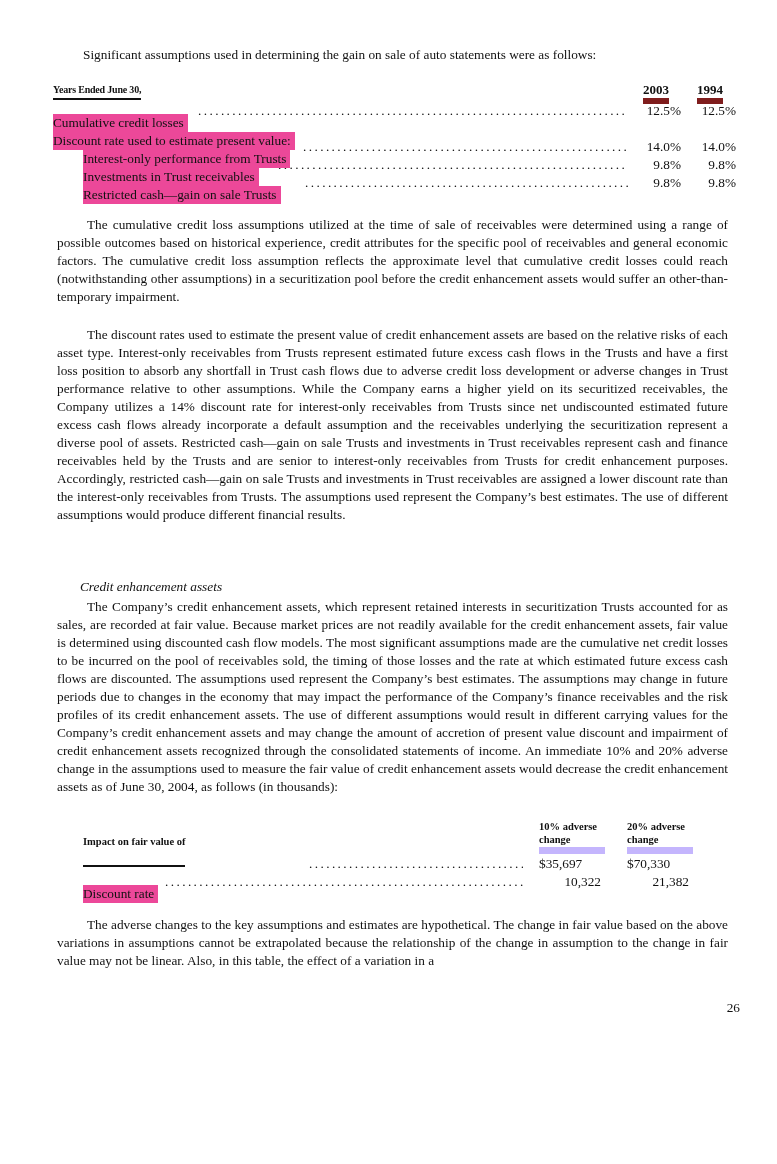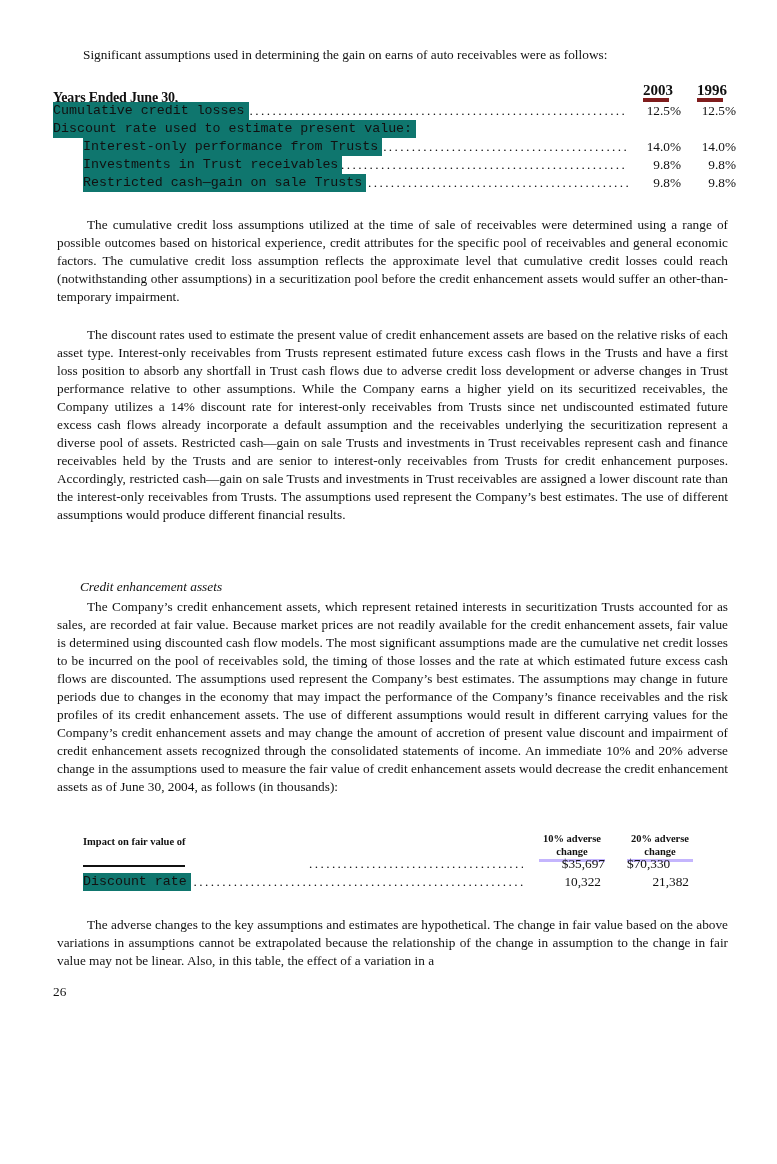--- a/index.html
+++ b/index.html
@@ -8,50 +8,50 @@
     font-family: "Liberation Serif", "DejaVu Serif", serif;
     color: #111; font-size: 13.3px; line-height: 18px;
   }
   .page { position: absolute; left: 53px; top: 0; width: 671px; }
   .para { text-align: justify; text-indent: 30px; margin: 4px; }
   .intro { position: absolute; top: 46px; left: 0; width: 671px; text-indent: 30px; margin: 0; }
 
   
   .t1 { position: absolute; top: 83px; left: 0; width: 684px; }
   .t1-head { position: relative; height: 19px; }
-  .t1-head .lbl { position: absolute; left: 0; top: 8px; font-weight: bold; font-size: 14px; letter-spacing: -0.2px; border-bottom: 2px solid #111; line-height: 14px; padding-bottom: 1px; }
-  .t1-head .col { position: absolute; top: 0; font-weight: bold; font-size: 15px; border-bottom: 4px solid #7f1d1d; line-height: 14px; padding-bottom: 1px; text-align: left; width: 26px; }
+  .t1-head .lbl { position: absolute; left: 0; top: 0; font-weight: bold; font-size: 10px; letter-spacing: -0.2px; border-bottom: 2px solid #111; line-height: 14px; padding-bottom: 1px; }
+  .t1-head .col { position: absolute; top: 0; font-weight: bold; font-size: 13px; border-bottom: 6px solid #7f1d1d; line-height: 14px; padding-bottom: 1px; text-align: left; width: 26px; }
   .row { position: relative; height: 18px; white-space: nowrap; }
-  .row .label { position: absolute; left: 0; top: 0; background: #0f766e; padding-right: 4px; z-index: 2; font-family: Liberation Mono, monospace; }
+  .row .label { position: absolute; left: 0; top: 12px; background: #ec4899; padding-right: 4px; z-index: 2; }
   .row .label.ind { left: 30px; }
   .row .dots { position: absolute; top: 0; overflow: hidden; color: #111; letter-spacing: 2.4px; z-index: 1; }
   .row .v { position: absolute; top: 0; text-align: right; }
 
   .section-title { position: absolute; top: 566px; left: 15px; font-style: italic; margin: 12px; }
 
   
   .t2 { position: absolute; top: 820px; left: 30px; width: 620px; }
   .t2-head { position: relative; height: 33px; }
   .t2-head .lbl { position: absolute; left: 0; top: 15px; font-weight: bold; font-size: 10.5px; border-bottom: 2px solid #111; line-height: 14px; padding-bottom: 16px; }
-  .t2-head .col { position: absolute; top: 12px; font-weight: bold; font-size: 10.5px; line-height: 13px; text-align: center; border-bottom: 3px solid #c4b5fd; padding-bottom: 1px; width: 66px; }
+  .t2-head .col { position: absolute; top: 0; font-weight: bold; font-size: 10.5px; line-height: 13px; border-bottom: 7px solid #c4b5fd; padding-bottom: 1px; width: 66px; }
 
-  .page-num { position: absolute; top: 983px; left: 0; width: 671px; text-align: left; margin: 0; }
+  .page-num { position: absolute; top: 983px; left: 0; width: 671px; text-align: right; margin: 16px; }
 </style>
 </head>
 <body>
 
 <div class="page">
 
-  <p class="intro">Significant assumptions used in determining the gain on earns of auto receivables were as follows:</p>
+  <p class="intro">Significant assumptions used in determining the gain on sale of auto statements were as follows:</p>
 
   <div class="t1">
     <div class="t1-head">
       <span class="lbl">Years Ended June 30,</span>
       <span class="col" style="left:590px">2003</span>
-      <span class="col" style="left:644px">1996</span>
+      <span class="col" style="left:644px">1994</span>
     </div>
 
     <div class="row">
       <span class="label">Cumulative credit losses</span>
       <span class="dots" style="left:145px;width:430px">....................................................................................................</span>
       <span class="v" style="left:582px;width:46px">12.5%</span>
       <span class="v" style="left:636px;width:47px">12.5%</span>
     </div>
     <div class="row">
       <span class="label">Discount rate used to estimate present value:</span>
@@ -85,21 +85,21 @@
   <p class="para" style="position:absolute;top:594px;left:0;width:671px">The Company’s credit enhancement assets, which represent retained interests in securitization Trusts accounted for as sales, are recorded at fair value. Because market prices are not readily available for the credit enhancement assets, fair value is determined using discounted cash flow models. The most significant assumptions made are the cumulative net credit losses to be incurred on the pool of receivables sold, the timing of those losses and the rate at which estimated future excess cash flows are discounted. The assumptions used represent the Company’s best estimates. The assumptions may change in future periods due to changes in the economy that may impact the performance of the Company’s finance receivables and the risk profiles of its credit enhancement assets. The use of different assumptions would result in different carrying values for the Company’s credit enhancement assets and may change the amount of accretion of present value discount and impairment of credit enhancement assets recognized through the consolidated statements of income. An immediate 10% and 20% adverse change in the assumptions used to measure the fair value of credit enhancement assets would decrease the credit enhancement assets as of June 30, 2004, as follows (in thousands):</p>
 
   <div class="t2">
     <div class="t2-head">
       <span class="lbl">Impact on fair value of</span>
       <span class="col" style="left:456px">10% adverse<br>change</span>
       <span class="col" style="left:544px">20% adverse<br>change</span>
     </div>
     <div class="row" style="margin-top:2px">
       <span class="dots" style="left:226px;width:214px">....................................................................................................</span>
-      <span class="v" style="left:456px;width:66px;text-align:right">$35,697</span>
+      <span class="v" style="left:456px;width:66px;text-align:left">$35,697</span>
       <span class="v" style="left:544px;width:66px;text-align:left">$70,330</span>
     </div>
     <div class="row">
       <span class="label">Discount rate</span>
       <span class="dots" style="left:82px;width:358px">....................................................................................................................</span>
       <span class="v" style="left:456px;width:62px">10,322</span>
       <span class="v" style="left:544px;width:62px">21,382</span>
     </div>
   </div>
 

